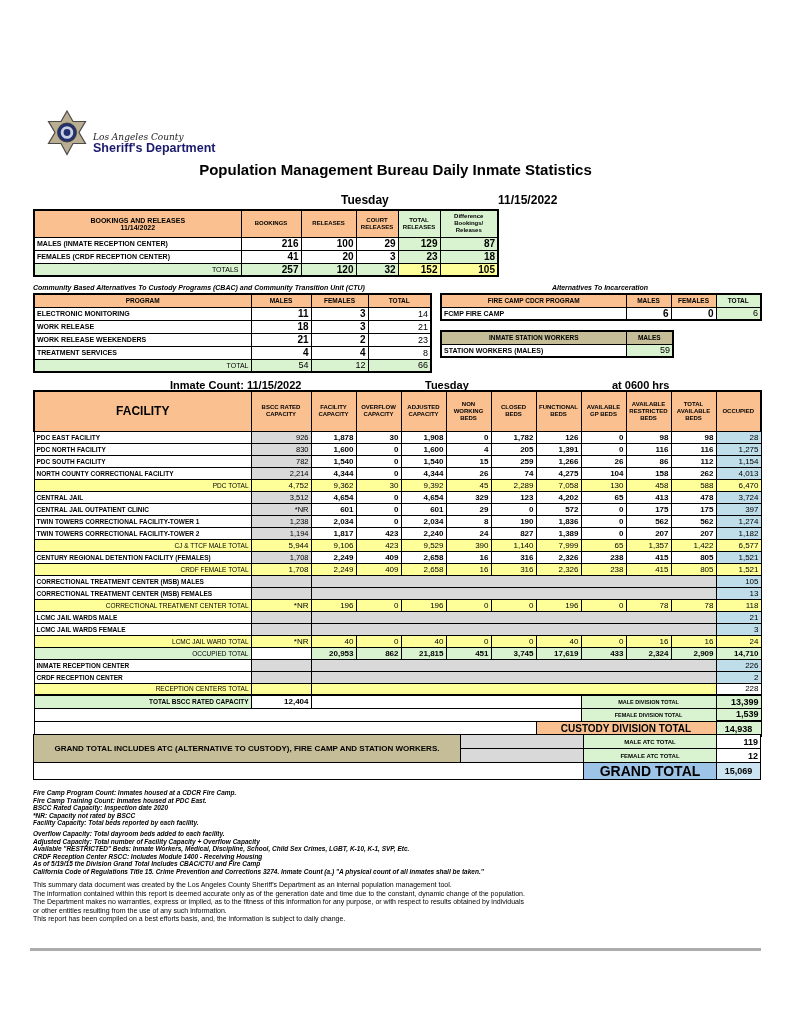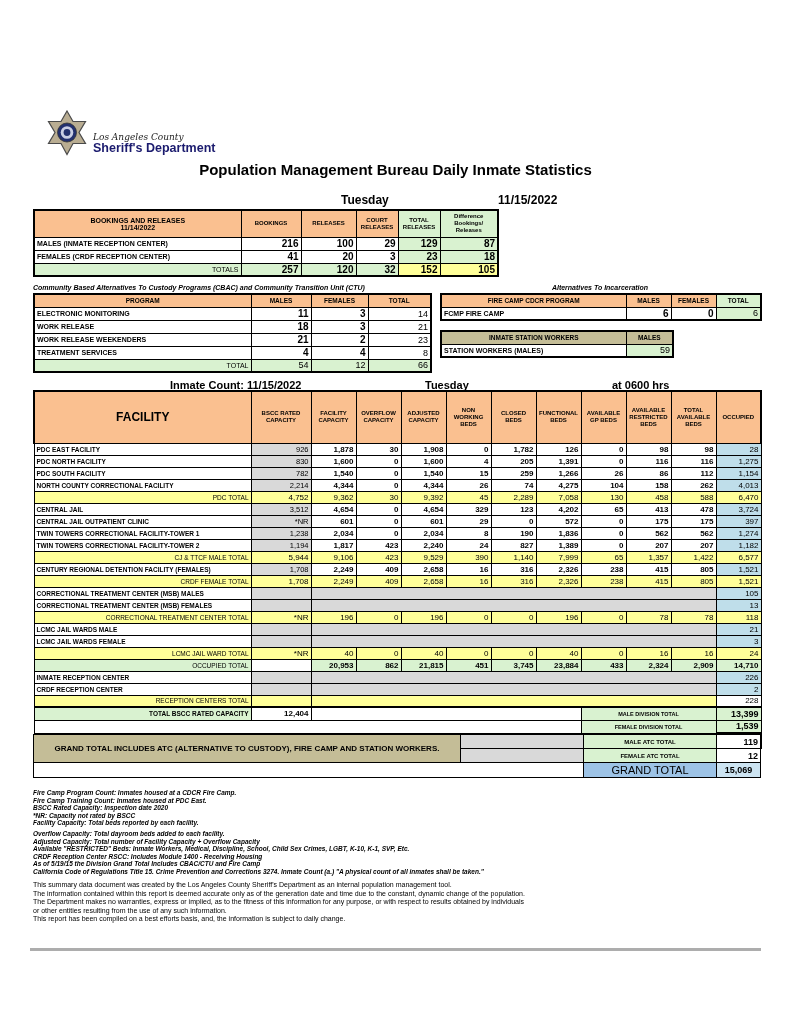--- a/index.html
+++ b/index.html
@@ -51,21 +51,21 @@
   #fire-table{width:320px;}
   #fire-table tr{height:13px;}
   #station-table{width:232px;margin-top:9px;}
   #station-table tr{height:13px;}
 
   
   #fac-capline{top:379px;left:0;width:791px;font-size:11px;font-weight:bold;}
   #fac-capline span{position:absolute;white-space:nowrap;}
   #facility{top:390px;left:33px;}
   #facility table{width:727px;border:none;}
-  #facility thead tr{height:52px;}
+  #facility thead tr{height:40px;}
   #facility thead th{border-top:2px solid #000;}
   #facility thead th:first-child{border-left:2px solid #000;}
   #facility thead th:last-child{border-right:2px solid #000;}
   .fh{font-size:12px;}
   #facility-body tr{height:12px;}
   #facility-body tr:last-child td{border-bottom:2px solid #000;}
   #facility-special tr{height:13px;}
   #facility-special tr:last-child{height:15px;padding-left:44px;}
   .fl{font-size:6.5px;font-weight:bold;text-align:left;white-space:nowrap;}
   .bs{background:#D9D9D9;font-size:7.5px;text-align:right;}
@@ -88,21 +88,21 @@
 
   
   #grand{top:734px;left:33px;}
   #grand table{width:727px;border:none;}
   #grand tr{height:14px;}
   #grand tr:last-child{height:15px;}
   .gbox{background:#C4BD97;font-size:8px;font-weight:bold;text-align:center;border:2px solid #000;white-space:normal;line-height:1.25;}
   .gstrip{background:#D9D9D9;}
   .glab{background:#D9F2D0;font-size:6px;font-weight:bold;text-align:center;}
   .gval{background:#fff;font-size:9px;font-weight:bold;text-align:right;}
-  .gtlab{background:#9DC3E6;font-size:11px;font-weight:normal;text-align:center;border:2px solid #000;}
+  .gtlab{background:#9DC3E6;font-size:14px;font-weight:bold;text-align:center;border:2px solid #000;}
   .gtval{background:#CDE4F2;font-size:9px;font-weight:bold;text-align:center;border:2px solid #000;}
 
   
   #footnotes{top:789px;left:33px;width:700px;}
   .fn{font-size:6.5px;font-style:italic;font-weight:bold;line-height:7.6px;white-space:nowrap;}
   .fn.gap{margin-top:3px;}
   #disclaimer{top:881px;left:33px;width:730px;}
   .dc{font-size:7px;line-height:8.6px;white-space:nowrap;}
   #divider{top:948px;left:30px;width:731px;height:3px;background:#ADADAD;}
 </style>
@@ -538,21 +538,21 @@
           <td class="ty er">24</td>
         </tr>
         <tr>
           <td class="tg lr el">OCCUPIED TOTAL</td>
           <td class="bw"></td>
           <td class="tg tgb">20,953</td>
           <td class="tg tgb">862</td>
           <td class="tg tgb">21,815</td>
           <td class="tg tgb">451</td>
           <td class="tg tgb">3,745</td>
-          <td class="tg tgb">23,884</td>
+          <td class="tg tgb">17,619</td>
           <td class="tg tgb">433</td>
           <td class="tg tgb">2,324</td>
           <td class="tg tgb">2,909</td>
           <td class="tg tgb er">14,710</td>
         </tr>
         <tr>
           <td class="fl el">INMATE RECEPTION CENTER</td>
           <td class="bs"></td>
           <td class="spn" colspan="9"></td>
           <td class="oc er">226</td>

